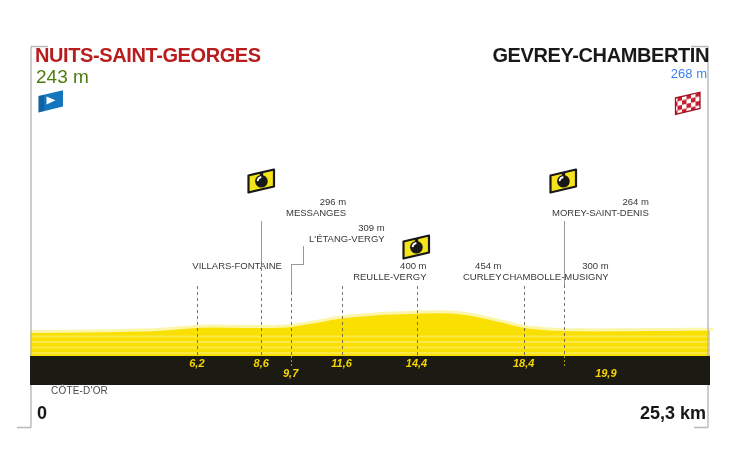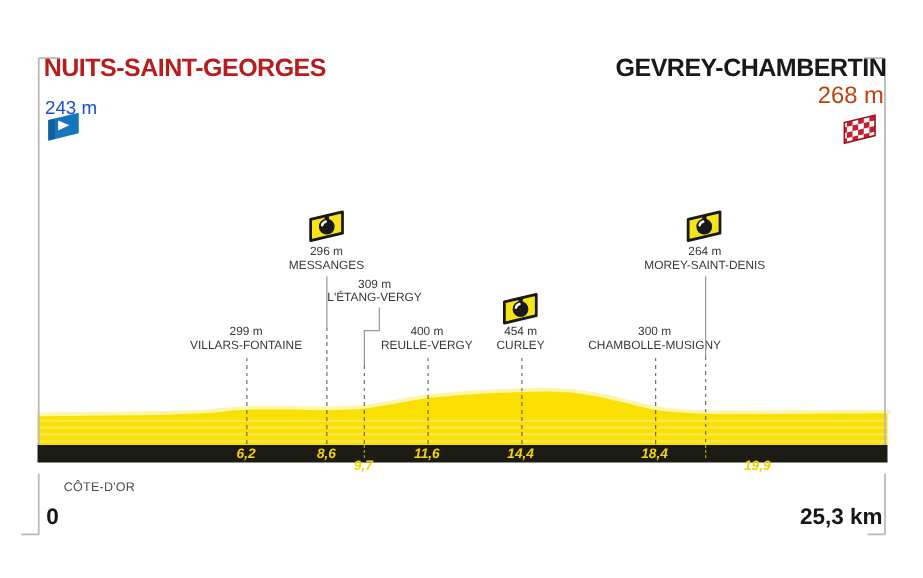--- a/index.html
+++ b/index.html
@@ -3,34 +3,34 @@
 <meta charset="utf-8">
 <style>
   html,body{margin:0;padding:0;background:#fff;}
   .stage{position:relative;width:738px;height:462px;background:#ffffff;overflow:hidden;
          font-family:"Liberation Sans", sans-serif;}
   .stage *{box-sizing:border-box;}
   svg.layer{position:absolute;left:0;top:0;}
   .abs{position:absolute;}
   .start-name{left:35px;top:44px;font-size:20px;font-weight:bold;letter-spacing:-0.4px;color:#b91c1c;white-space:nowrap;}
   .finish-name{right:29px;top:44px;font-size:20px;font-weight:bold;letter-spacing:-0.4px;color:#191919;white-space:nowrap;text-align:right;}
-  .start-elev{left:36px;top:66px;font-size:15px;color:#1d4ed8;white-space:nowrap;margin-top:12px;}
-  .finish-elev{right:31px;top:66px;font-size:19px;color:#c2410c;white-space:nowrap;text-align:right;}
+  .start-elev{left:36px;top:66px;font-size:19px;color:#4d7c0f;white-space:nowrap;}
+  .finish-elev{right:31px;top:66px;font-size:13px;color:#3b82f6;white-space:nowrap;text-align:right;}
   .flag{width:30px;height:28px;}
   .start-flag{left:36px;top:87px;}
   .finish-flag{right:35px;top:89px;}
-  .wp-label{position:absolute;width:170px;text-align:center;color:#383838;line-height:10.5px;font-size:9.5px;white-space:nowrap;}
+  .wp-label{position:absolute;width:170px;text-align:right;color:#383838;line-height:10.5px;font-size:9.5px;white-space:nowrap;}
   .wp-elev{font-size:9.5px;}
   .wp-name{font-size:9.5px;}
   .wp-icon{position:absolute;width:33px;height:30px;}
   .lead-solid{position:absolute;width:1px;background:#9a9a9a;}
   .lead-horiz{position:absolute;height:1px;background:#9a9a9a;}
   .lead-dashed{position:absolute;width:1px;
      background:repeating-linear-gradient(to bottom, rgba(70,70,70,0.75) 0 3px, rgba(0,0,0,0) 3px 6px);}
-  .bar{position:absolute;left:30px;top:356px;width:680px;height:14px;background:#1b1b13;}
+  .bar{position:absolute;left:30px;top:356px;width:680px;height:29px;background:#1b1b13;}
   .km-num{position:absolute;transform:translateX(-50%);font-size:11px;font-weight:bold;font-style:italic;
      color:#f6d400;white-space:nowrap;}
   .bar-dash{position:absolute;width:1px;top:0;height:12px;
      background:repeating-linear-gradient(to bottom, rgba(252,217,0,0.65) 0 2px, rgba(0,0,0,0) 2px 4px);}
   .region{left:51px;top:385px;font-size:10px;color:#4c4c4c;letter-spacing:0.2px;}
   .km-zero{left:37px;top:403px;font-size:18px;font-weight:bold;color:#161616;}
   .km-total{right:32px;top:403px;font-size:18px;font-weight:bold;color:#161616;text-align:center;}
 </style>
 </head>
 <body>
@@ -57,21 +57,20 @@
       <div class="bar-dash" style="left: 260.63px;"></div>
       <span class="km-num" style="left: 311.524px; top: 1px;">11,6</span>
       <span class="km-num" style="left: 386.526px; top: 1px;">14,4</span>
       <span class="km-num" style="left: 493.673px; top: 1px;">18,4</span>
       <span class="km-num" style="left: 533.853px; top: 11px; margin-left: 42px;">19,9</span>
       <div class="bar-dash" style="left: 533.853px;"></div>
     </div>
 
   <div id="wp-layer">
       <div class="wp-label" style="left: 111.877px; top: 261px;">
-      <div class="wp-elev">299 m</div>
       <div class="wp-name">VILLARS-FONTAINE</div>
     </div>
       <div class="lead-dashed" style="left: 196.877px; top: 286px; height: 70px;"></div>
       <svg class="wp-icon" viewBox="0 0 33 30" style="left: 244.664px; top: 166px; position: absolute;">
       <path d="M3.5 9.5 L29 3.5 L29 20.5 L3.5 26.5 Z" fill="#f5e41a" stroke="#181818" stroke-width="2.2" stroke-linejoin="round"></path>
       <rect x="14.8" y="6.9" width="3.4" height="3" fill="#181818"></rect>
       <circle cx="16.4" cy="15.3" r="6.3" fill="#181818"></circle>
       <path d="M12.7 14.2 A4.2 4.2 0 0 1 15.6 11.2" stroke="#ffffff" stroke-width="2" fill="none" stroke-linecap="round"></path>
     </svg>
       <div class="wp-label" style="left: 176.164px; top: 197px;">

